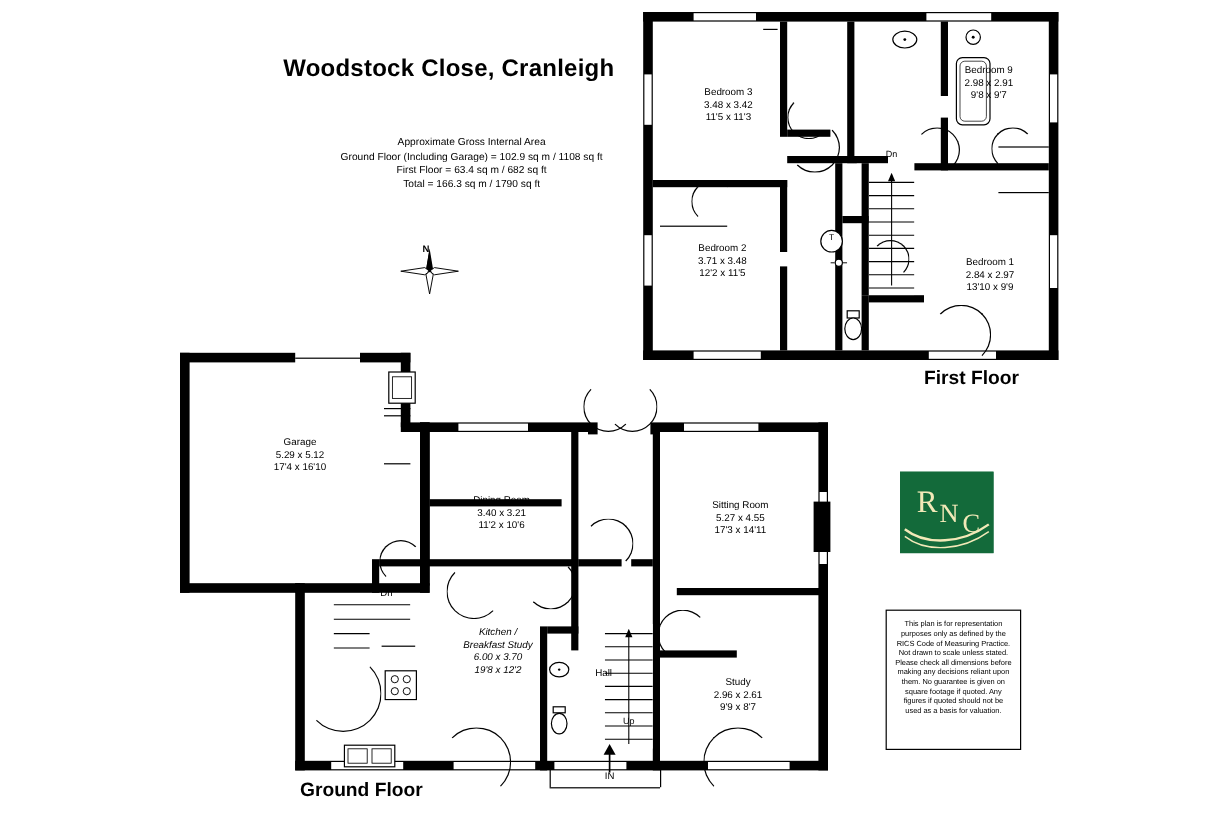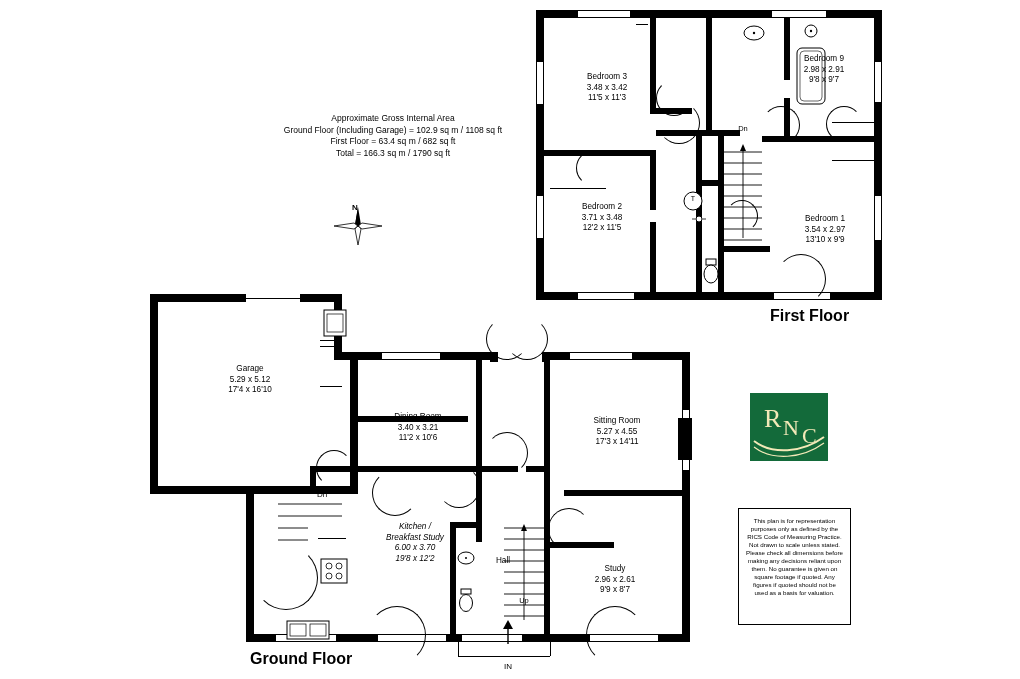--- a/index.html
+++ b/index.html
@@ -95,20 +95,21 @@
     border: 1px solid #000000;
     border-radius: 50%;
     background: transparent;
   }
 </style>
 </head>
 <body>
 
 <div id="page">
 
+  <div class="abs" id="title">Woodstock Close, Cranleigh</div>
 
   <div class="abs" id="area-block">
     <div class="hdr">Approximate Gross Internal Area</div>
     <div>Ground Floor (Including Garage) = 102.9 sq m / 1108 sq ft</div>
     <div>First Floor = 63.4 sq m / 682 sq ft</div>
     <div>Total = 166.3 sq m / 1790 sq ft</div>
   </div>
 
   <div class="abs" id="compass">
     <svg width="56" height="42" viewBox="0 0 56 42">
@@ -242,21 +243,21 @@
       <div>2.98 x 2.91</div>
       <div>9'8 x 9'7</div>
     </div>
     <div class="abs room" style="left:10px; top:192px; width:112px;">
       <div class="nm">Bedroom 2</div>
       <div>3.71 x 3.48</div>
       <div>12'2 x 11'5</div>
     </div>
     <div class="abs room" style="left:236px; top:204px; width:106px;">
       <div class="nm">Bedroom 1</div>
-      <div>3.54 x 2.97</div>
+      <div>2.84 x 2.97</div>
       <div>13'10 x 9'9</div>
     </div>
   </div>
 
   <div class="abs floor-label" id="first-floor-label">First Floor</div>
 
   <div class="abs" id="ground-floor" style="left:150px; top:290px; width:540px; height:355px;">
 
     <div class="w" style="left:0px;   top:4px;   width:8px;   height:200px;"></div>
     <div class="w" style="left:0px;   top:4px;   width:96px;  height:8px;"></div>
@@ -380,21 +381,21 @@
         <line x1="0" y1="42" x2="30" y2="42" stroke="#000" stroke-width="0.9"></line>
       </svg>
     </div>
 
     <div class="abs" style="left:348px; top:328px;">
       <svg width="20" height="26" viewBox="0 0 20 26">
         <line x1="10" y1="26" x2="10" y2="8" stroke="#000" stroke-width="1.4"></line>
         <polygon points="10,2 5,11 15,11" fill="#000"></polygon>
       </svg>
     </div>
-    <div class="abs tinylabel" style="left:338px; top:352px; width:40px; font-size:8px;margin-top:20px;">IN</div>
+    <div class="abs tinylabel" style="left:338px; top:352px; width:40px; font-size:8px;">IN</div>
 
     <div class="arc" style="left:166px; top:160px; width:34px; height:34px; border-bottom-color:transparent; border-right-color:transparent;"></div>
     <div class="arc" style="left:222px; top:180px; width:44px; height:44px; border-top-color:transparent; border-right-color:transparent;"></div>
     <div class="arc" style="left:288px; top:176px; width:40px; height:40px; border-top-color:transparent; border-left-color:transparent;"></div>
     <div class="arc" style="left:336px; top:142px; width:40px; height:40px; border-bottom-color:transparent; border-left-color:transparent;"></div>
     <div class="arc" style="left:398px; top:218px; width:40px; height:40px; border-bottom-color:transparent; border-right-color:transparent;"></div>
     <div class="arc" style="left:104px; top:256px; width:62px; height:62px; border-top-color:transparent; border-left-color:transparent;"></div>
     <div class="arc" style="left:336px; top:28px; width:40px; height:40px; border-top-color:transparent; border-right-color:transparent;"></div>
     <div class="arc" style="left:356px; top:28px; width:40px; height:40px; border-top-color:transparent; border-left-color:transparent;"></div>
     <div class="arc" style="left:218px; top:316px; width:56px; height:56px; border-bottom-color:transparent; border-left-color:transparent;"></div>

